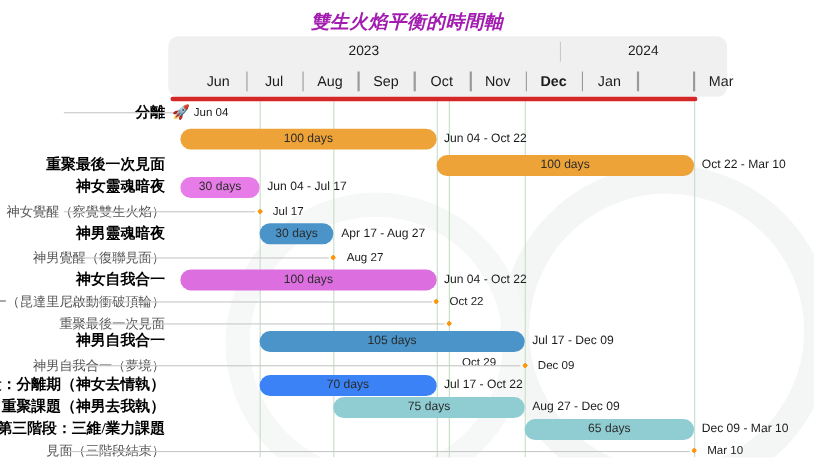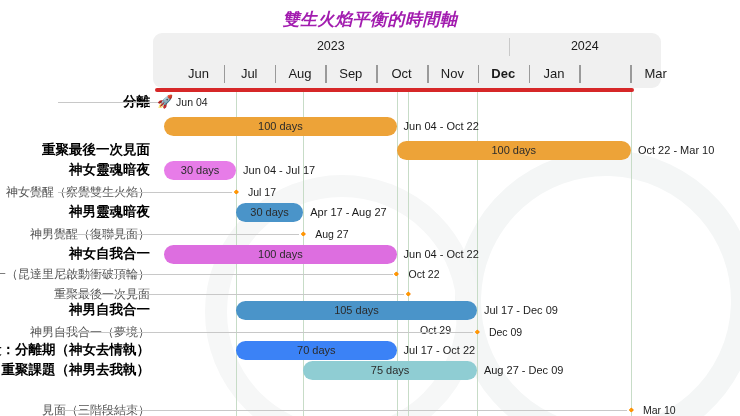--- a/index.html
+++ b/index.html
@@ -236,20 +236,27 @@
       <div class="bar tall" style="left: 236.019px; width: 160.594px; top: 0.5px; background: #3b82f6;">70 days</div>
       <div class="range-txt" style="left: 403.613px; top: 2px;">Jul 17 - Oct 22</div>
     </div>
     <div class="row" style="top: 268px; height: 20px;">
       <div class="label-box">
         <div class="row-label major" style="line-height: 20px;">第二階段：重聚課題（神男去我執）</div>
       </div>
       <div class="bar tall" style="left: 303.206px; width: 173.703px; top: 0.5px; background: rgb(143, 205, 211);">75 days</div>
       <div class="range-txt" style="left: 483.91px; top: 2px;">Aug 27 - Dec 09</div>
     </div>
+    <div class="row" style="top: 288px; height: 20px;">
+      <div class="label-box">
+        <div class="row-label major" style="line-height: 20px;">第三階段：三維/業力課題</div>
+      </div>
+      <div class="bar tall" style="left: 476.91px; width: 154.039px; top: 0.5px; background: rgb(143, 205, 211);">65 days</div>
+      <div class="range-txt" style="left: 637.948px; top: 2px;">Dec 09 - Mar 10</div>
+    </div>
     <div class="row" style="top: 308px; height: 20px;">
       <div class="label-box">
         <div class="row-label minor" style="line-height: 20px;">見面（三階段結束）</div>
       </div>
       <div class="leader" style="left: 58px; width: 568.948px; top: 10px;"></div>
       <div class="milestone" style="left: 623.948px; top: 2px;">🔸</div>
       <div class="ms-label" style="left: 642.948px; top: 2px;">Mar 10</div>
     </div>
   </div>
 

